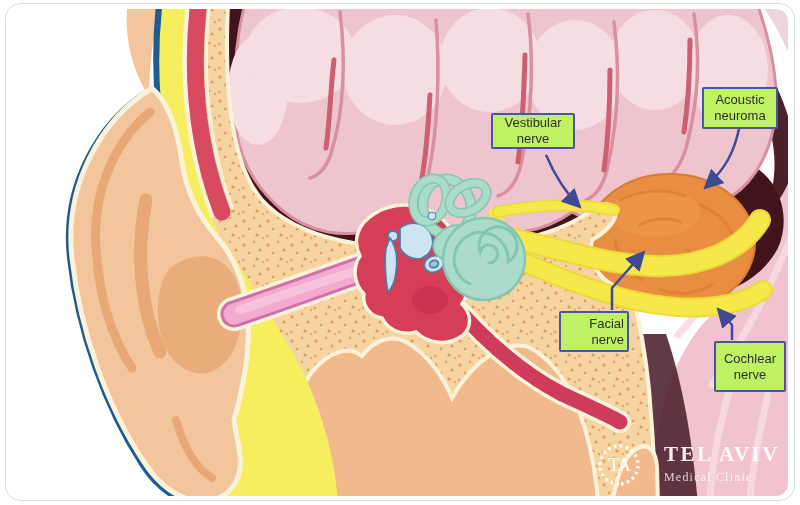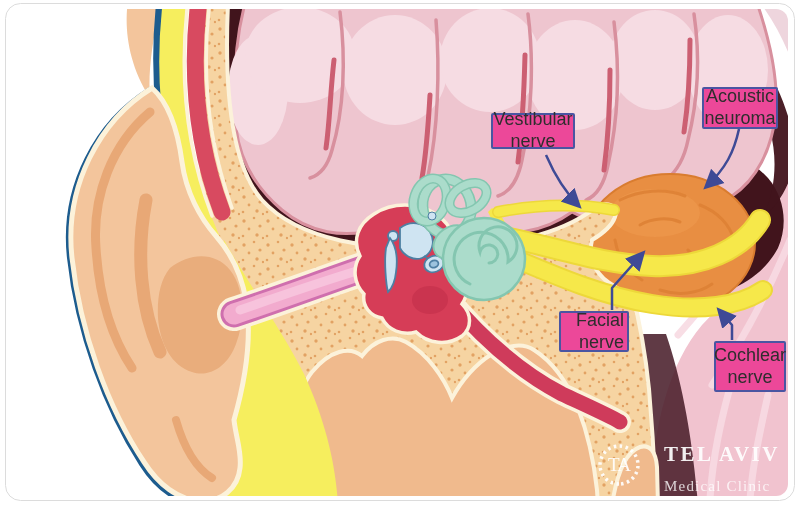--- a/index.html
+++ b/index.html
@@ -1,37 +1,37 @@
 <!DOCTYPE html>
 <html><head>
 <meta charset="utf-8">
 <style>
   html,body{margin:0;padding:0;background:#ffffff;}
   #stage{position:relative;width:800px;height:505px;background:#fff;overflow:hidden;
          font-family:"Liberation Sans",sans-serif;}
   #art{position:absolute;left:0;top:0;}
-  .callout{position:absolute;box-sizing:border-box;background:#ec4899;
+  .callout{position:absolute;box-sizing:border-box;background:#bef264;
            border:2px solid #4a55a2;border-radius:2px;color:#2e2e2e;
-           font-size:18px;line-height:1.22;font-weight:500;text-align:center;
+           font-size:13px;line-height:1.22;font-weight:500;text-align:center;
            display:flex;align-items:center;justify-content:center;padding:6px 3px;}
   #label-vestibular{left:491px;top:113px;width:84px;height:36px;}
   #label-acoustic{left:702px;top:87px;width:76px;height:42px;}
   #label-facial{left:559px;top:311px;width:70px;height:41px;text-align:right;}
   #label-cochlear{left:714px;top:341px;width:72px;height:51px;}
   #logo{position:absolute;left:596px;top:442px;width:166px;height:52px;
         display:flex;gap:22px;color:#ffffff;opacity:.92;}
   #logo .wreath{position:relative;width:46px;height:46px;flex:0 0 auto;}
   #logo .monogram{position:absolute;left:0;top:0;width:46px;height:46px;
         display:flex;align-items:center;justify-content:center;
         font-family:"Liberation Serif",serif;font-size:19px;letter-spacing:-1px;}
   #logo .names{display:flex;flex-direction:column;}
   #logo .name{font-family:"Liberation Serif",serif;font-weight:bold;
         font-size:21px;letter-spacing:2.5px;white-space:nowrap;}
-  #logo .tagline{font-family:"Liberation Serif",serif;font-size:15px;
-        letter-spacing:1.2px;opacity:.85;margin-top:11px;}
+  #logo .tagline{font-family:"Liberation Serif",serif;font-size:12px;
+        letter-spacing:1.2px;opacity:.85;margin-top:3px;}
 </style>
 </head>
 <body>
 
 <div id="stage">
 
 <svg id="art" width="800" height="505" viewBox="0 0 800 505">
   <defs>
     <pattern id="dots" width="24" height="24" patternUnits="userSpaceOnUse">
       <circle cx="4" cy="5" r="1.7" fill="#e2a263"></circle>

